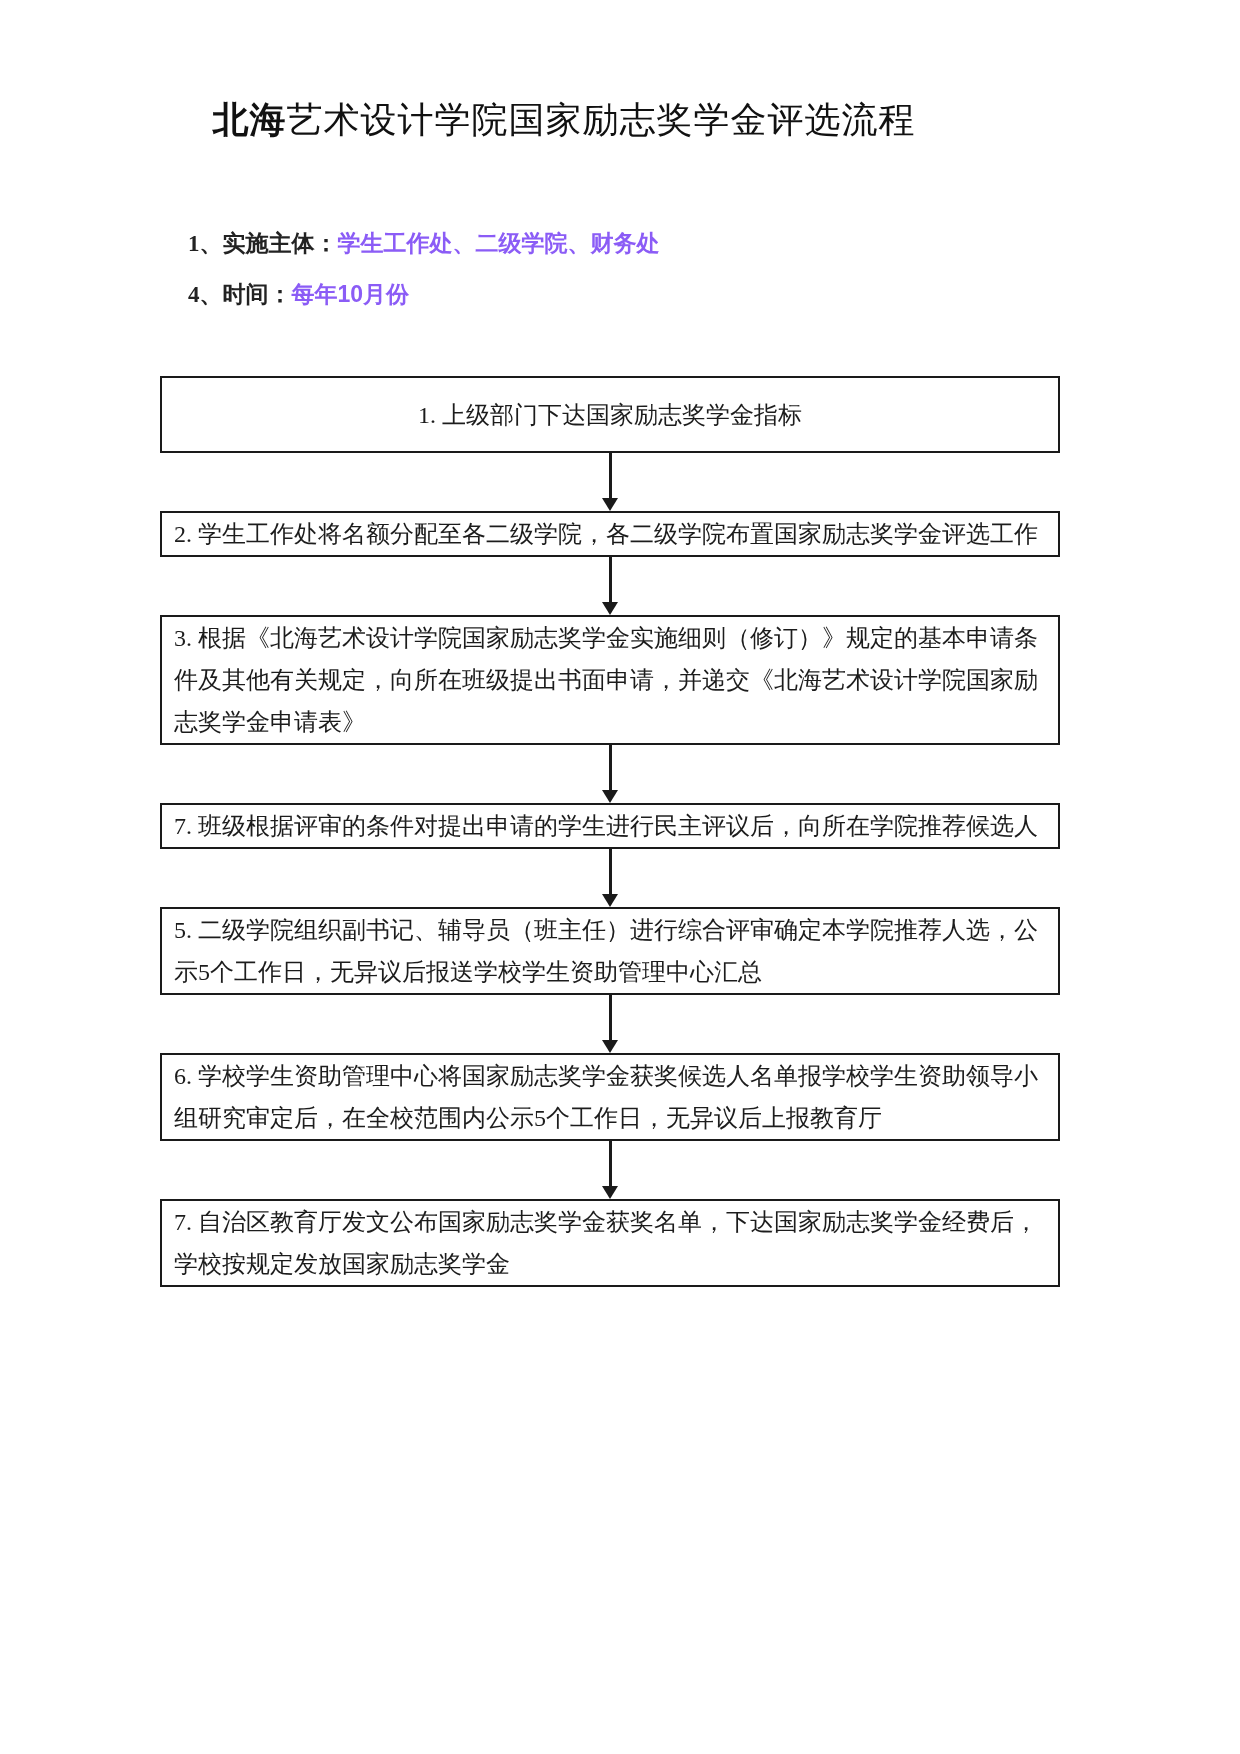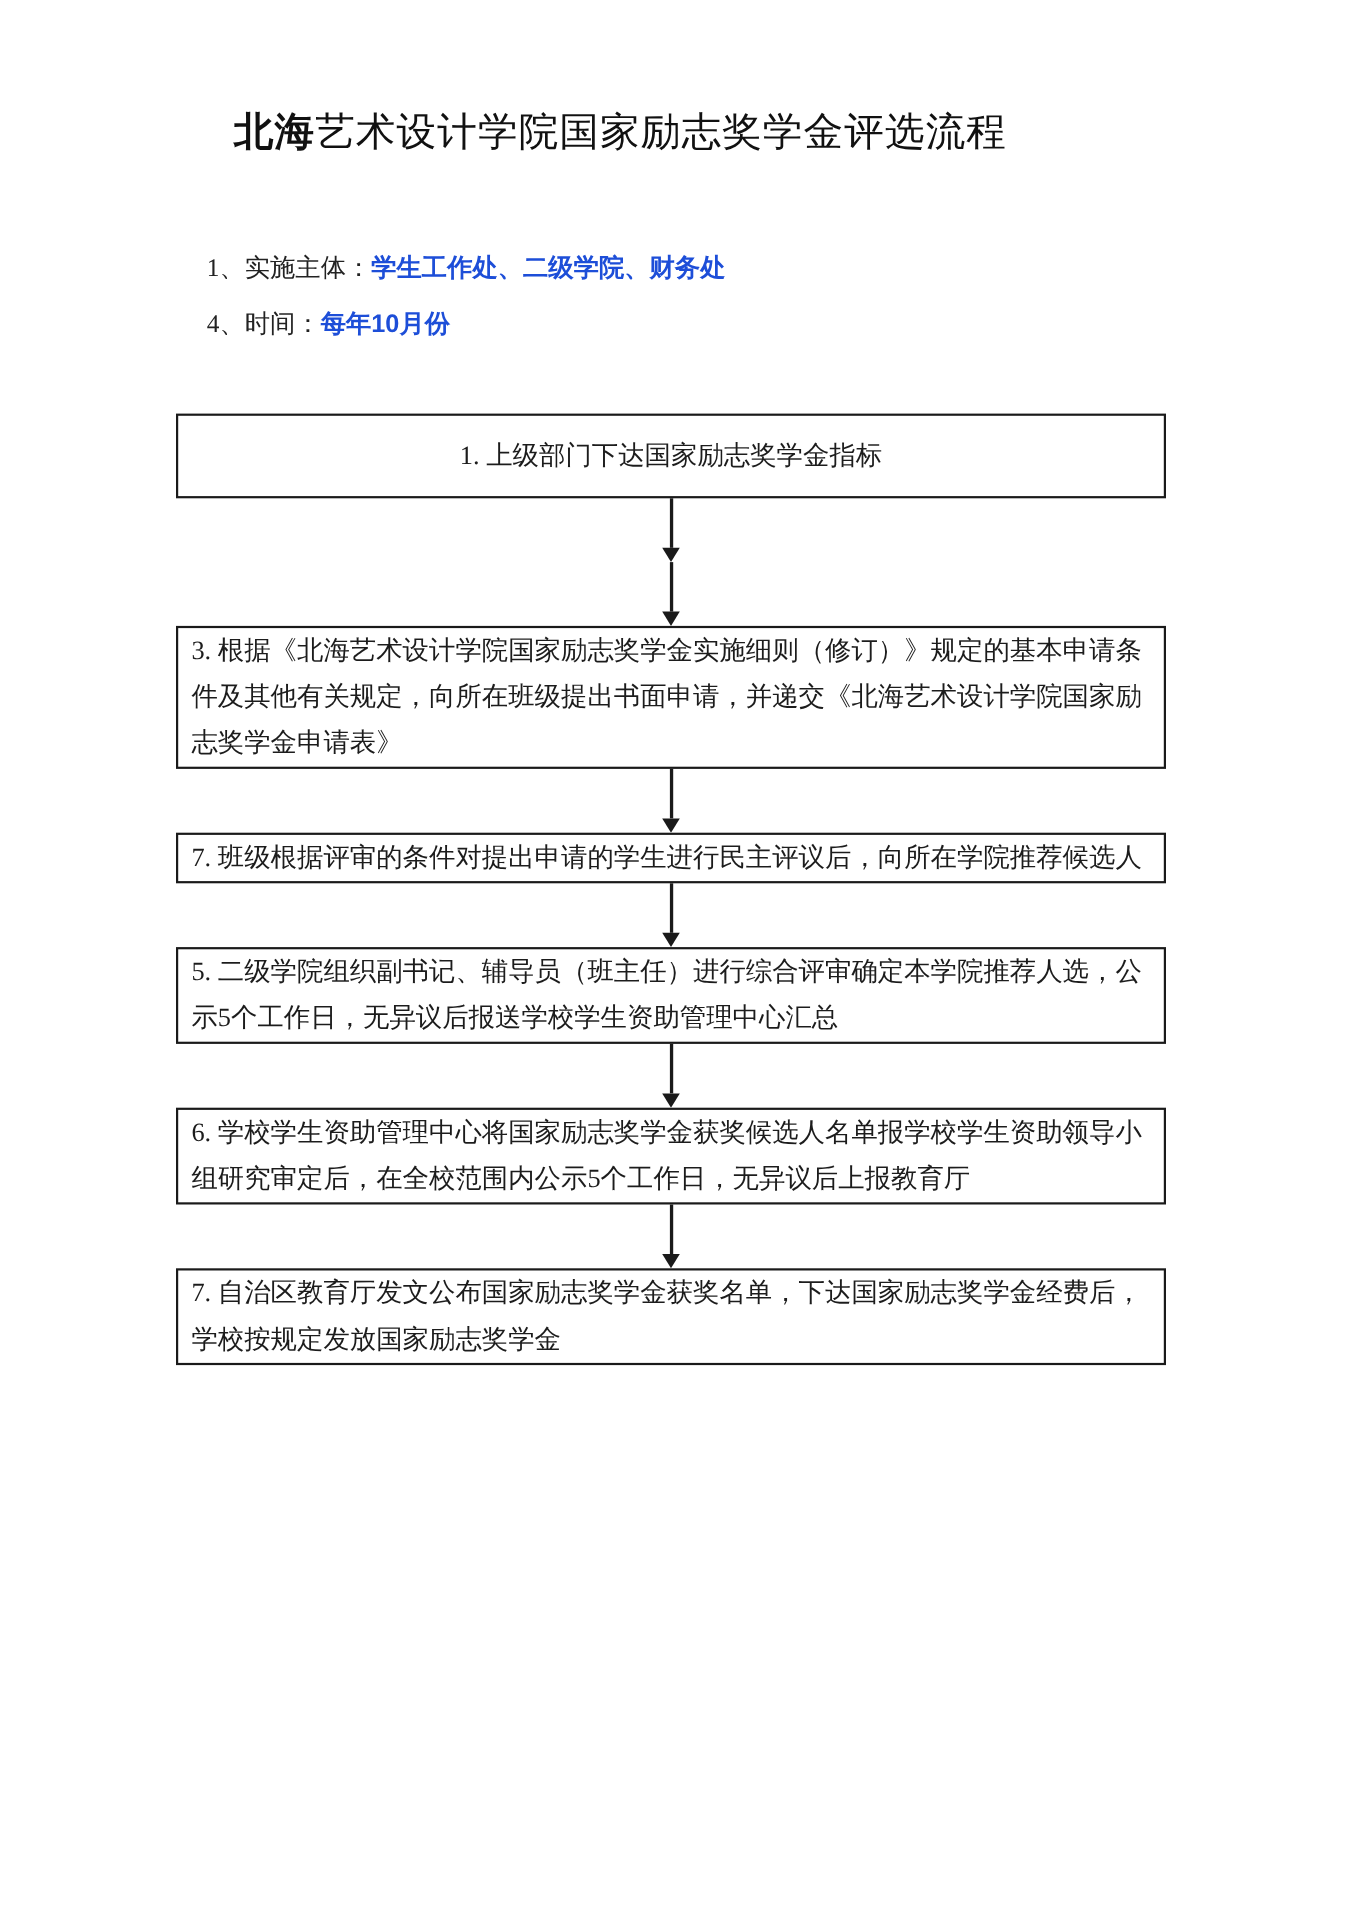--- a/index.html
+++ b/index.html
@@ -34,25 +34,25 @@
   }
   .meta {
     margin: 84px 0 0 188px;
     font-size: 23px;
   }
   .meta-item {
     line-height: 30px;
     margin-bottom: 20px;
     color: #222;
   }
-  .meta-item .meta-label { font-weight: 400; }
+  .meta-item .meta-label { font-weight: 700; }
   .meta-item .meta-value {
     font-family: "Liberation Sans", "DejaVu Sans", sans-serif;
     font-weight: 700;
-    color: #1d4ed8;
+    color: #8b5cf6;
   }
   .flow {
     margin: 66px 0 0 160px;
     width: 900px;
     display: flex;
     flex-direction: column;
     align-items: stretch;
   }
   .step {
     width: 900px;
@@ -107,20 +107,23 @@
 
     <div class="step center">
         <span>1. 上级部门下达国家励志奖学金指标</span>
       </div>
 
     <div class="arrow">
       <div class="arrow-line"></div>
       <div class="arrow-head"></div>
     </div>
 
+    <div class="step">
+        <span>2. 学生工作处将名额分配至各二级学院，各二级学院布置国家励志奖学金评选工作</span>
+      </div>
 
     <div class="arrow">
       <div class="arrow-line"></div>
       <div class="arrow-head"></div>
     </div>
 
     <div class="step">
         <span>3. 根据《北海艺术设计学院国家励志奖学金实施细则（修订）》规定的基本申请条件及其他有关规定，向所在班级提出书面申请，并递交《北海艺术设计学院国家励志奖学金申请表》</span>
       </div>
 

